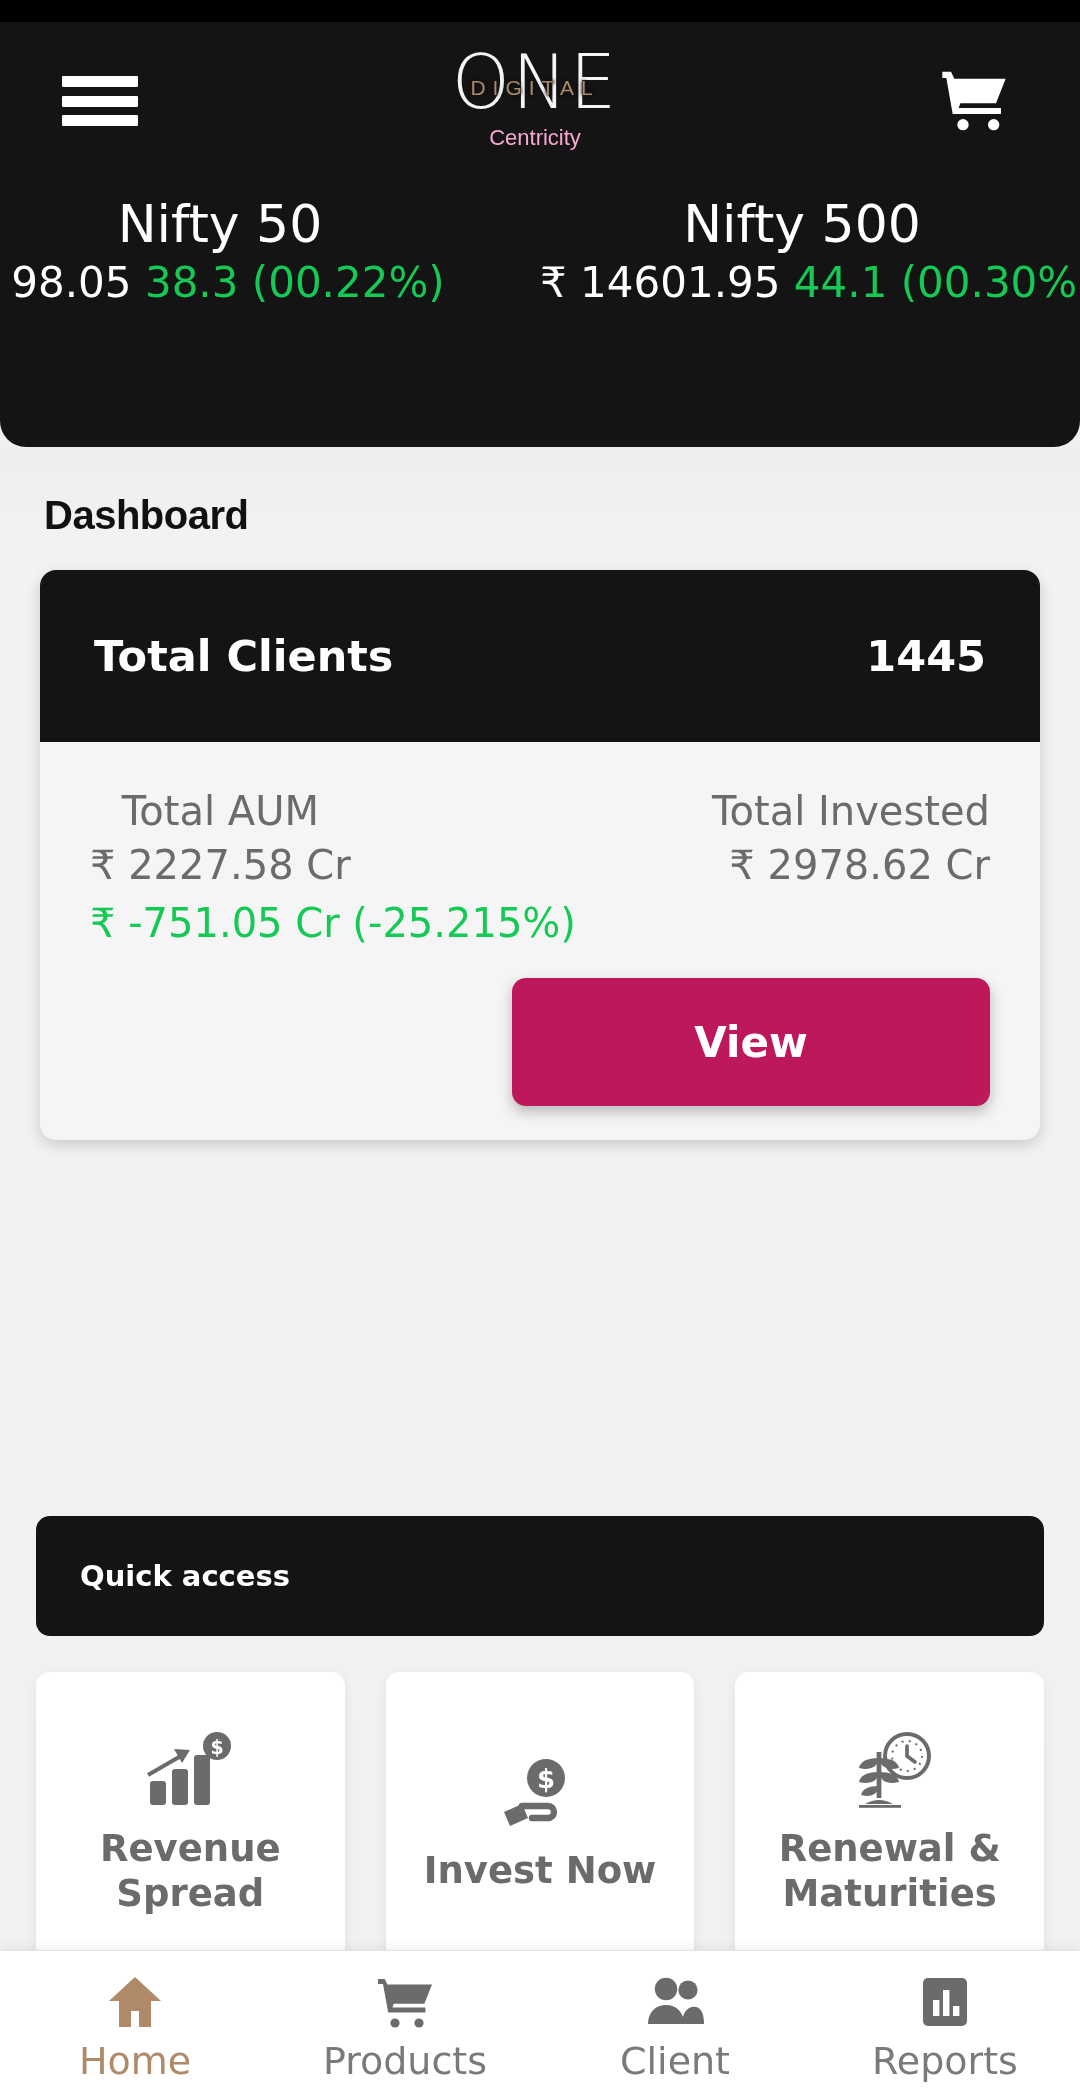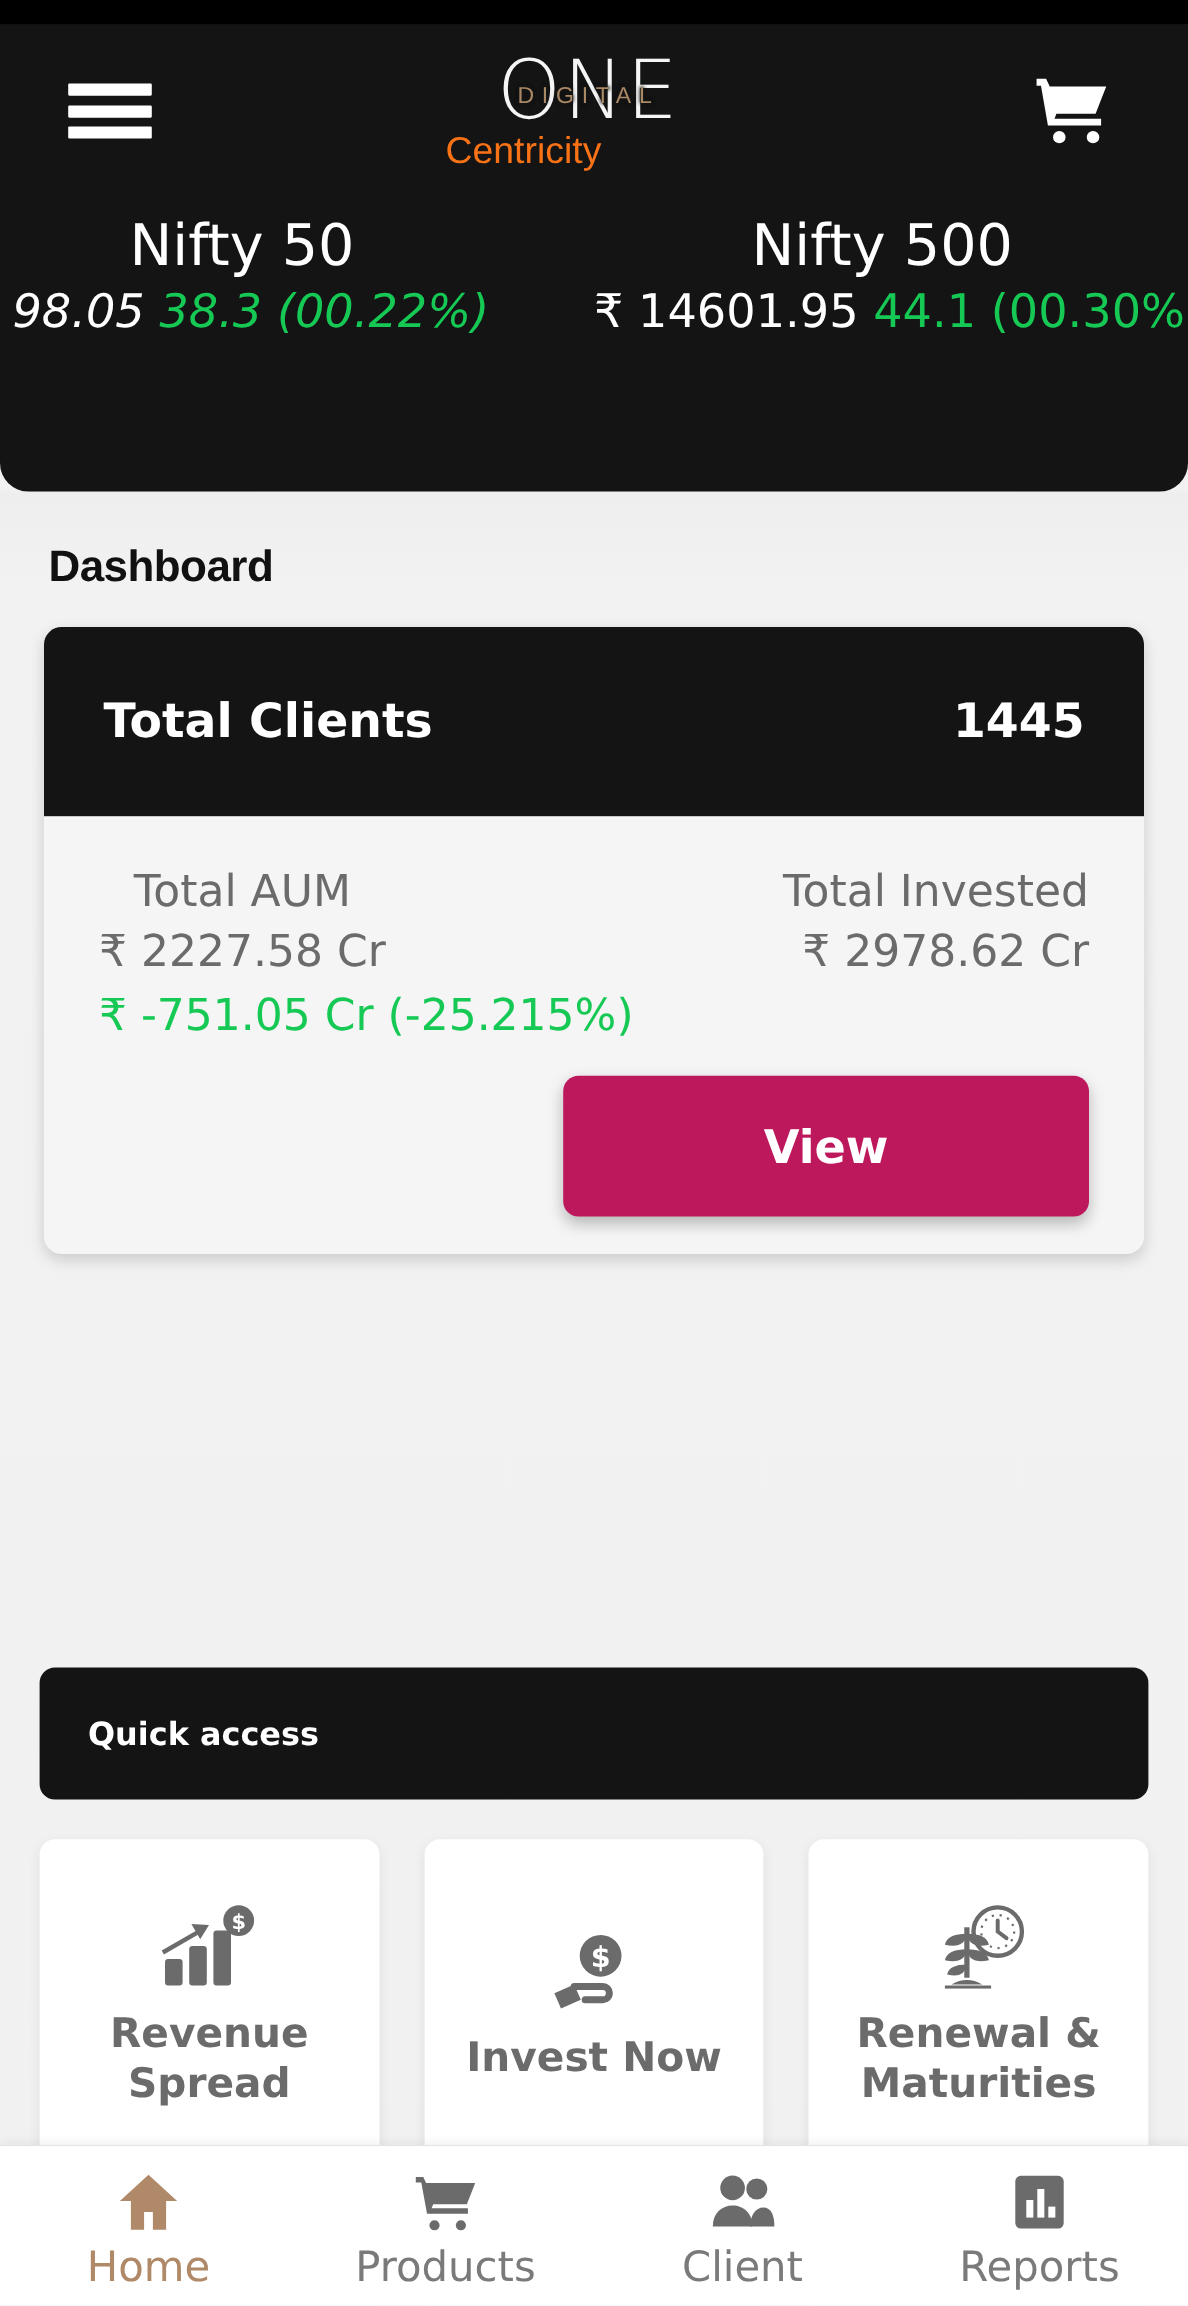--- a/index.html
+++ b/index.html
@@ -87,23 +87,24 @@
     line-height: 21px;
     letter-spacing: 7px;
     color: #a98866;
     font-family: "Liberation Sans", sans-serif;
     text-shadow: 0 0 3px #141414, 0 0 3px #141414, 0 0 5px #141414;
   }
   .logo-centricity {
     position: absolute;
     top: 84px; left: 0;
     width: 260px;
-    font-size: 34px;
+    text-align: center;
+    font-size: 22px;
     line-height: 25px;
-    color: #f97316;
+    color: #f9a8d4;
     font-family: "Liberation Sans", sans-serif;
   }
 
   
   .cart-icon { width: 86px; height: 80px; cursor: pointer; }
 
   
   .tickerrow {
     position: absolute;
     top: 196px; left: 0;
@@ -121,21 +122,21 @@
   }
   .ticker-vals {
     font-size: 42px;
     line-height: 62px;
     color: #ffffff;
     text-align: center;
     white-space: nowrap;
     font-family: "DejaVu Sans", sans-serif;
   }
   .ticker-left .ticker-name { padding-right: 100px; }
-  .ticker-left .ticker-vals { padding-right: 84px; font-style: italic; }
+  .ticker-left .ticker-vals { padding-right: 84px; }
   .ticker-right .ticker-name { padding-right: 16px; }
   .ticker-right .ticker-vals { padding-right: 0px; }
   .chg-up { color: #16c955; }
 
   
   .page {
     position: absolute;
     top: 447px; left: 0;
     width: 1080px;
     height: 1649px;

